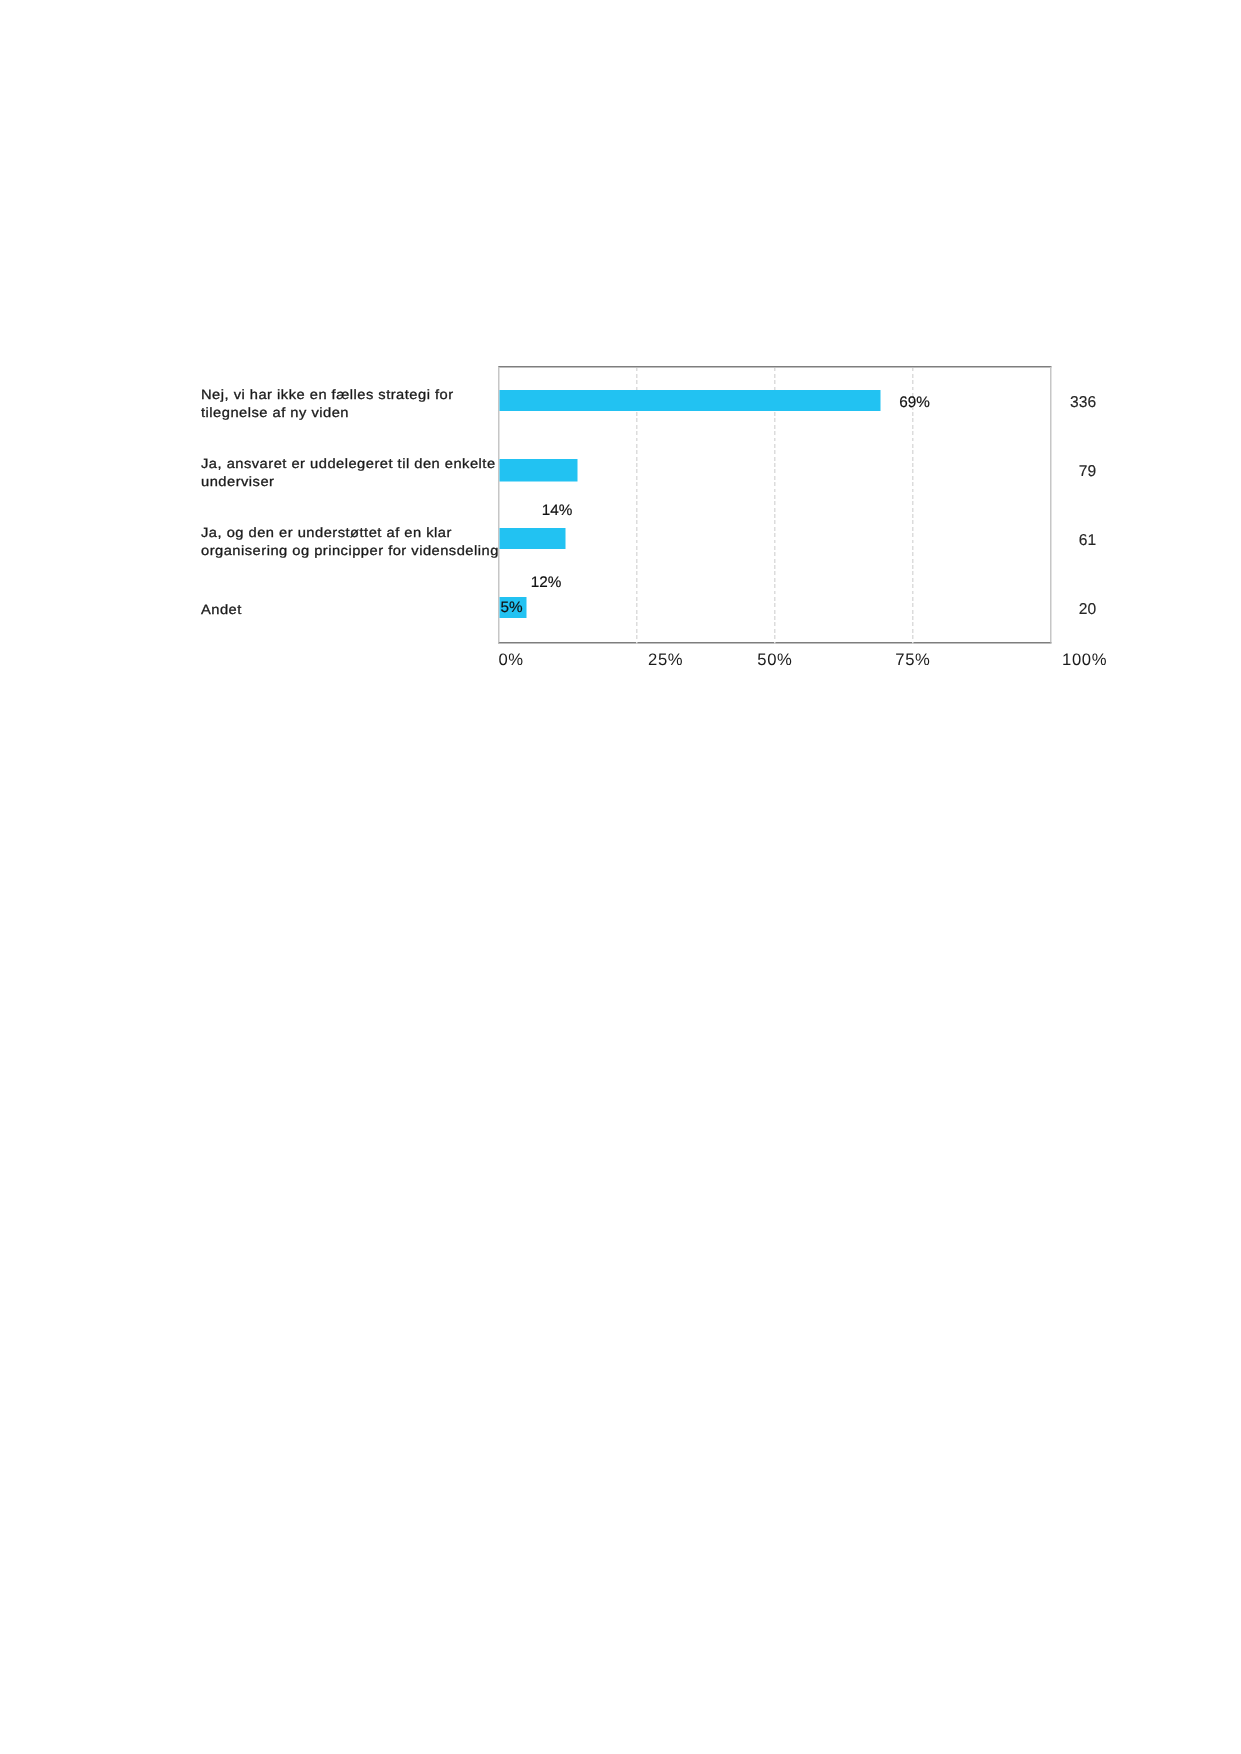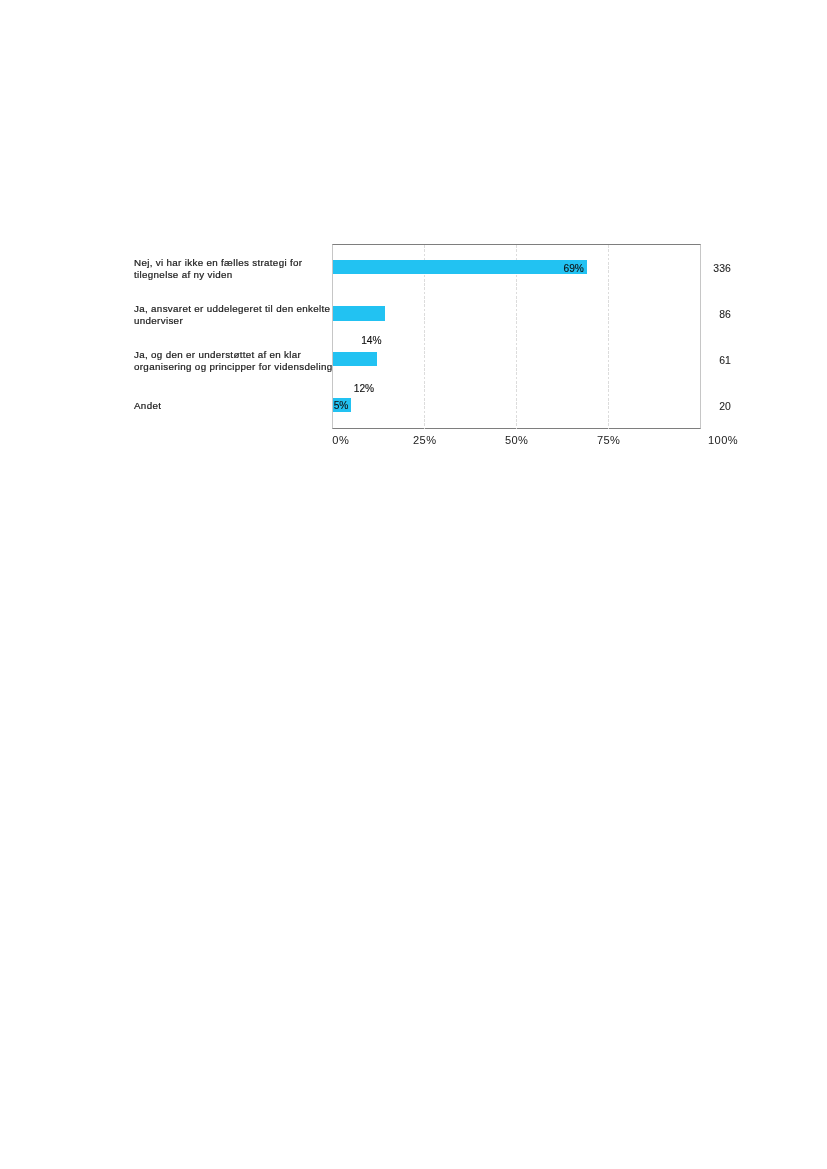--- a/index.html
+++ b/index.html
@@ -48,21 +48,21 @@
 
   <div class="gridline" id="g25" style="left: 423.9px; background-image: repeating-linear-gradient(rgb(220, 220, 220) 0px, rgb(220, 220, 220) 2.55px, rgba(255, 255, 255, 0) 2.55px, rgba(255, 255, 255, 0) 4.25px);"></div>
   <div class="gridline" id="g50" style="left: 515.9px; background-image: repeating-linear-gradient(rgb(220, 220, 220) 0px, rgb(220, 220, 220) 2.55px, rgba(255, 255, 255, 0) 2.55px, rgba(255, 255, 255, 0) 4.25px);"></div>
   <div class="gridline" id="g75" style="left: 607.9px; background-image: repeating-linear-gradient(rgb(220, 220, 220) 0px, rgb(220, 220, 220) 2.55px, rgba(255, 255, 255, 0) 2.55px, rgba(255, 255, 255, 0) 4.25px);"></div>
 
   <div class="bar" id="bar0" style="left: 333px; top: 259.8px; width: 253.92px; height: 14.6px; background: rgb(34, 194, 242);"></div>
   <div class="bar" id="bar1" style="left: 333px; top: 306.2px; width: 51.52px; height: 14.6px; background: rgb(34, 194, 242);"></div>
   <div class="bar" id="bar2" style="left: 333px; top: 351.8px; width: 44.16px; height: 14.6px; background: rgb(34, 194, 242);"></div>
   <div class="bar" id="bar3" style="left: 333px; top: 397.6px; width: 18.4px; height: 14.6px; background: rgb(34, 194, 242);"></div>
 
-  <div class="bar-value" id="bv0" style="left: 333px; width: 250.92px; top: 262.5px;">69%</div>
+  <div class="bar-value" id="bv0" style="left: 333px; width: 250.92px; top: 262.5px; padding-left: 36px;">69%</div>
   <div class="bar-value" id="bv1" style="left: 333px; width: 48.52px; top: 308.9px; margin-top: 26px;">14%</div>
   <div class="bar-value" id="bv2" style="left: 333px; width: 41.16px; top: 354.5px; margin-top: 28px;">12%</div>
   <div class="bar-value" id="bv3" style="left: 333px; width: 15.4px; top: 400.3px;">5%</div>
 
   <div class="cat-label" id="cl0" style="top: 249.5px;">
     <span>Nej, vi har ikke en fælles strategi for</span>
     <span>tilegnelse af ny viden</span>
   </div>
   <div class="cat-label" id="cl1" style="top: 295.9px;">
     <span>Ja, ansvaret er uddelegeret til den enkelte</span>
@@ -70,24 +70,24 @@
   </div>
   <div class="cat-label" id="cl2" style="top: 341.5px;">
     <span>Ja, og den er understøttet af en klar</span>
     <span>organisering og principper for vidensdeling</span>
   </div>
   <div class="cat-label" id="cl3" style="top: 387.3px;">
     <span>Andet</span>
   </div>
 
   <div class="count" id="ct0" style="top: 262.7px;">336</div>
-  <div class="count" id="ct1" style="top: 309.1px;">86</div>
+  <div class="count" id="ct1" style="top: 309.1px;">79</div>
   <div class="count" id="ct2" style="top: 354.7px;">61</div>
   <div class="count" id="ct3" style="top: 400.5px;">20</div>
 
   <div class="tick" id="tk0" style="left: 332.3px;">0%</div>
-  <div class="tick" id="tk1" style="left: 413px;">25%</div>
+  <div class="tick" id="tk1" style="left: 432px;">25%</div>
   <div class="tick" id="tk2" style="left: 504.876px;">50%</div>
   <div class="tick" id="tk3" style="left: 596.876px;">75%</div>
   <div class="tick" id="tk4" style="left: 708px; text-align: center;">100%</div>
 
  </div>
 </div>
 
 </body></html>

